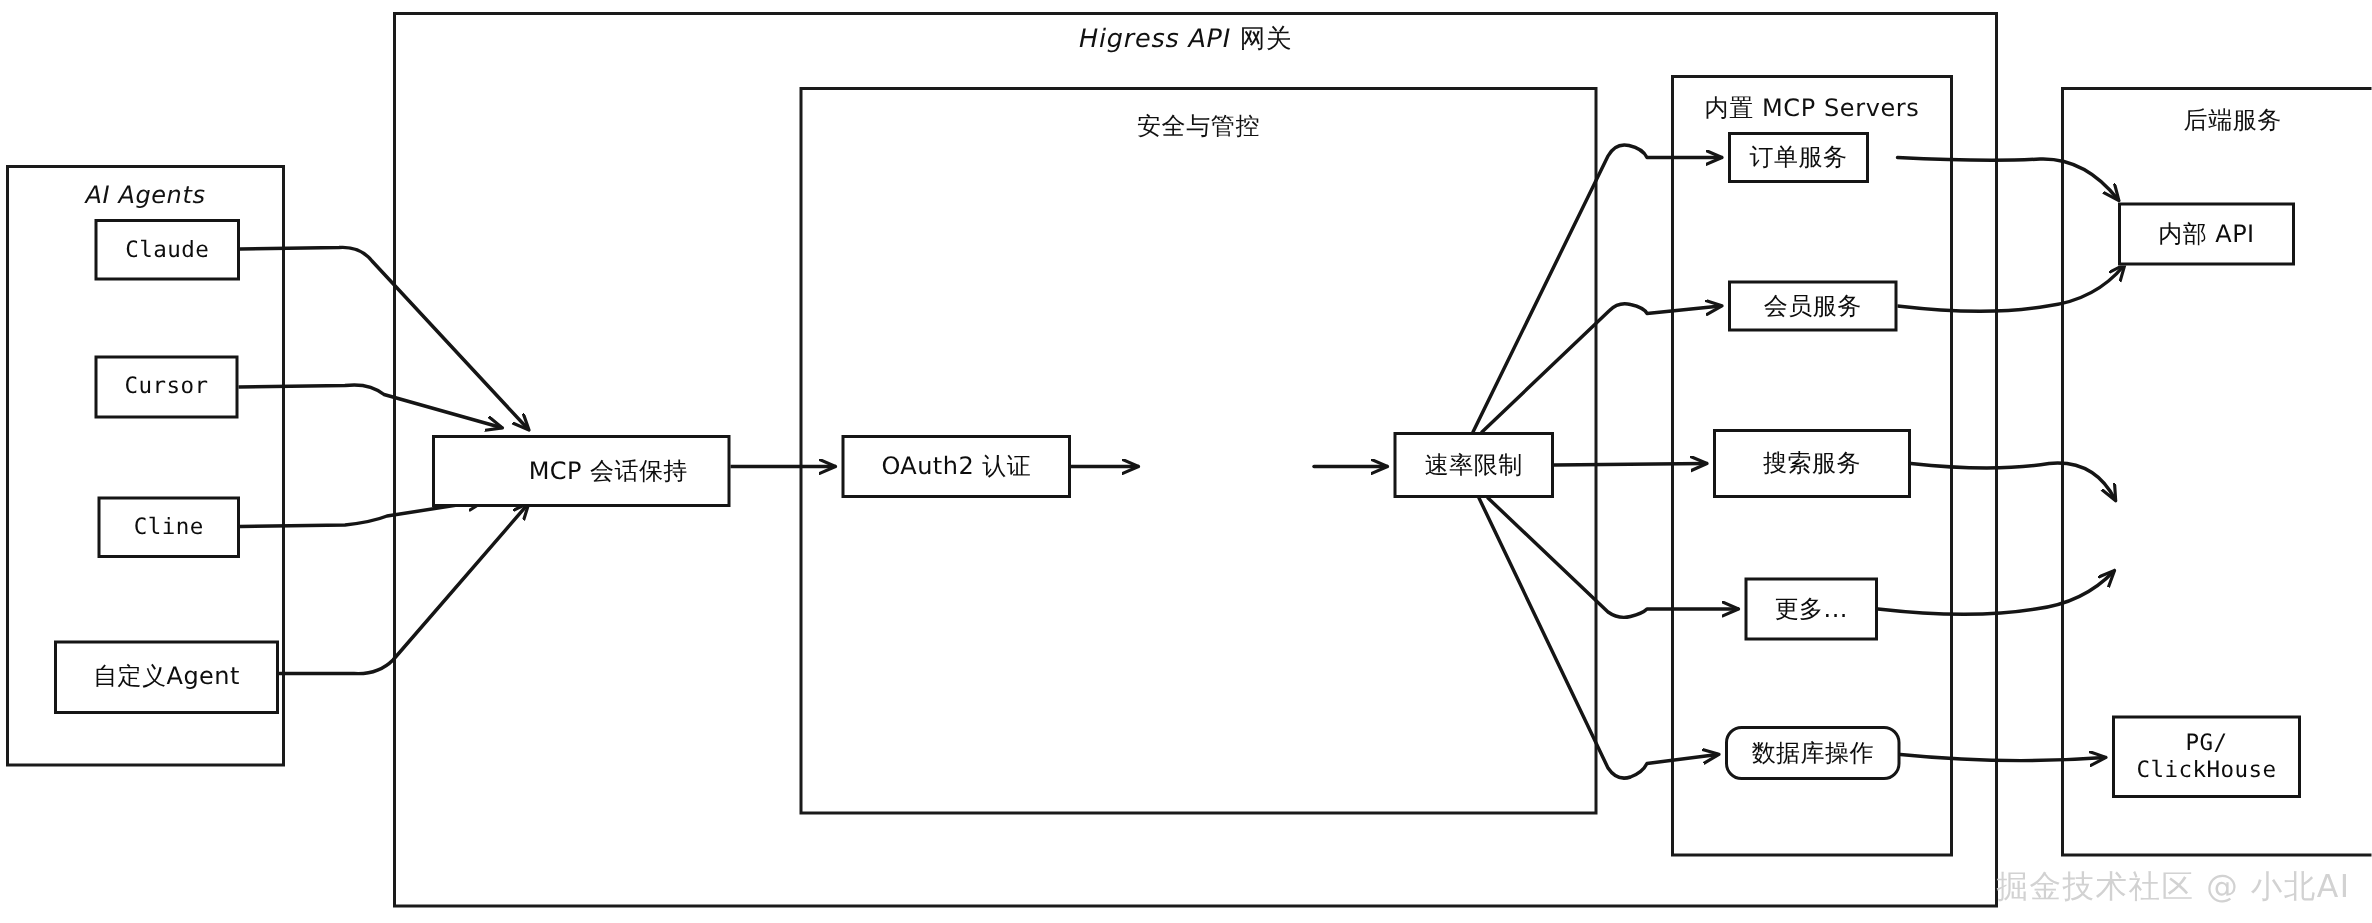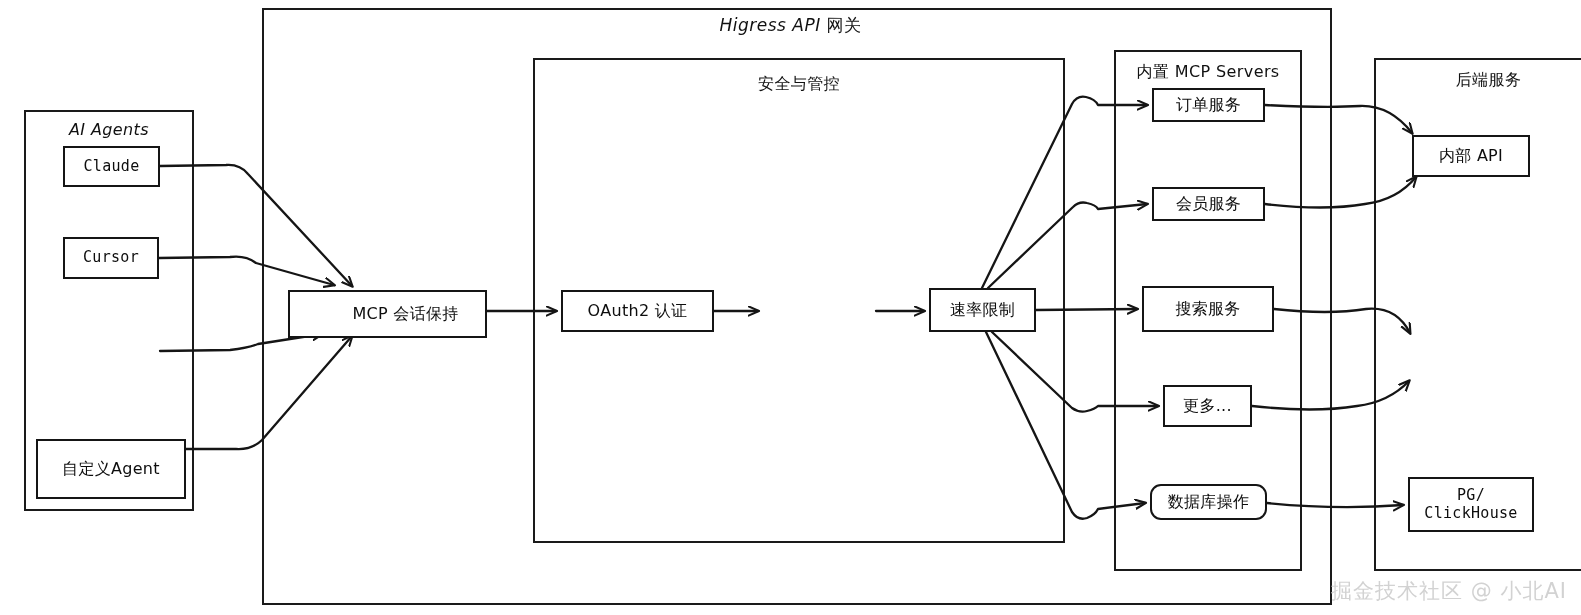--- a/index.html
+++ b/index.html
@@ -31,42 +31,43 @@
 
 <div id="stage">
 
   <div class="panel" style="left:262px;top:8px;width:1070px;height:597px;"></div>
 
   <div class="gw-title">
     <span class="lat">Higress API</span>
     <span>网关</span>
   </div>
 
-  <div class="panel" style="left:24px;top:110px;width:170px;height:401px;">
+  <div class="panel" style="left:4px;top:110px;width:186px;height:401px;">
     <div class="panel-title" style="top:8px;">AI Agents</div>
   </div>
 
   <div class="node mono" style="left:63px;top:237px;width:96px;height:42px;">Cursor</div>
   <div class="node mono" style="left:63px;top:146px;width:97px;height:41px;">Claude</div>
-  <div class="node" style="left:36px;top:427px;width:150px;height:60px;margin-top:12px;">自定义Agent</div>
+  <div class="node mono" style="left:65px;top:331px;width:95px;height:41px;">Cline</div>
+  <div class="node" style="left:36px;top:427px;width:150px;height:49px;">自定义Agent</div>
 
   <div class="node" style="left:288px;top:290px;width:199px;height:48px;padding-left:36px;">MCP 会话保持</div>
 
   <div class="panel" style="left:533px;top:58px;width:532px;height:485px;">
     <div class="panel-title cjk" style="top:14px;">安全与管控</div>
   </div>
 
   <div class="node" style="left:561px;top:290px;width:153px;height:42px;">OAuth2 认证</div>
   <div class="node" style="left:929px;top:288px;width:107px;height:44px;">速率限制</div>
 
   <div class="panel" style="left:1114px;top:50px;width:188px;height:521px;">
     <div class="panel-title cjk" style="top:10px;">内置 MCP Servers</div>
   </div>
 
-  <div class="node" style="left:1152px;top:88px;width:113px;height:34px;">订单服务</div>
+  <div class="node" style="left:1152px;top:88px;width:94px;height:34px;">订单服务</div>
   <div class="node" style="left:1152px;top:187px;width:113px;height:34px;">会员服务</div>
   <div class="node" style="left:1142px;top:286px;width:132px;height:46px;">搜索服务</div>
   <div class="node" style="left:1163px;top:385px;width:89px;height:42px;">更多...</div>
   <div class="node" style="left:1150px;top:484px;width:117px;height:36px;border-radius:11px;">数据库操作</div>
 
   <div class="panel" style="left:1374px;top:58px;width:229px;height:513px;">
     <div class="panel-title cjk" style="top:10px;">后端服务</div>
   </div>
 
   <div class="node" style="left:1412px;top:135px;width:118px;height:42px;">内部 API</div>

